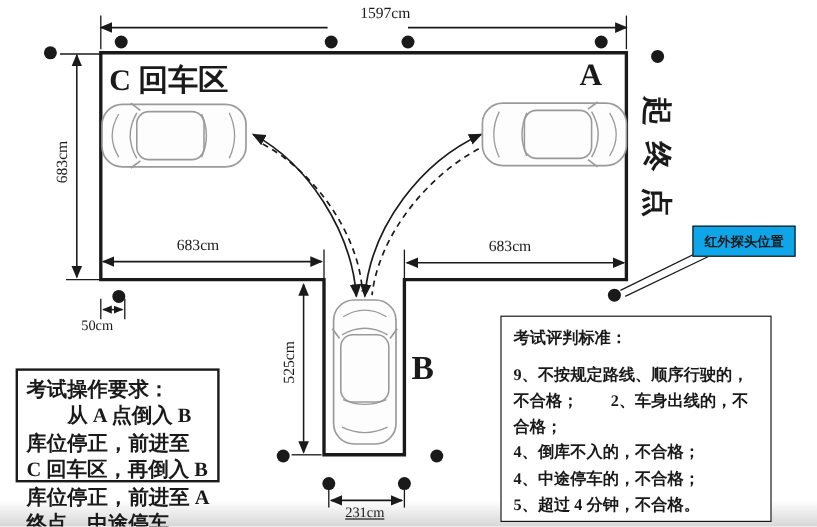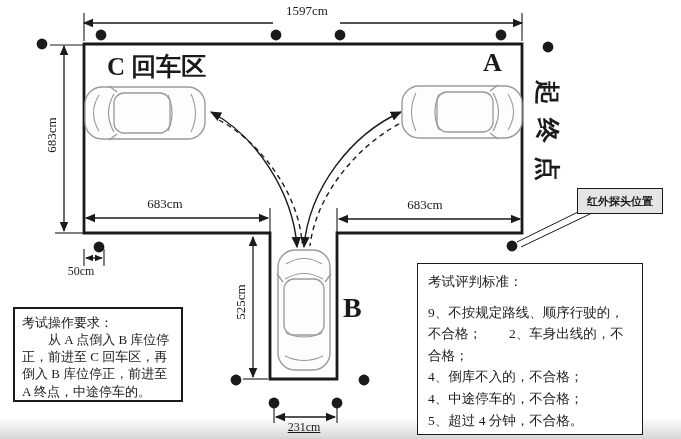--- a/index.html
+++ b/index.html
@@ -23,27 +23,27 @@
   .rotccw{transform:rotate(-90deg);transform-origin:center center;}
   .big{font-weight:bold;}
   .startend{
     position:absolute;left:564px;top:80px;width:122px;height:30px;
     transform:rotate(90deg);transform-origin:0 0;
     font-size:25px;font-weight:600;letter-spacing:13px;white-space:nowrap;
   }
   .irbox{
     position:absolute;left:577px;top:188px;width:84px;height:24px;
     border:1.5px solid var(--line);font-size:11px;font-weight:bold;
-    display:flex;align-items:center;justify-content:center;white-space:nowrap;background:#e5e5e5;
+    display:flex;align-items:center;justify-content:center;white-space:nowrap;background:#0ea5e9;
   }
   .infobox{
     position:absolute;background:#fff;border:2px solid var(--line);
-    font-weight:normal;z-index:3;box-sizing:border-box;
+    font-weight:bold;z-index:3;box-sizing:border-box;
   }
-  .reqbox{left:13px;top:307px;width:170px;height:95px;padding:5px 7px 0 7px;font-size:13px;line-height:1.32;}
+  .reqbox{left:13px;top:307px;width:170px;height:95px;padding:5px 7px 0 7px;font-size:17px;line-height:1.32;}
   .reqbox p{margin:0;text-indent:2em;}
   .critbox{left:417px;top:263px;width:226px;height:172px;padding:7px 10px 0 10px;font-size:13.5px;line-height:1.6;border-width:1.5px;}
   .critbox .t{margin-bottom:9px;}
   .critbox p{margin:0;}
   .botstrip{
     position:absolute;left:0;top:417px;width:681px;height:22px;z-index:0;
     background:linear-gradient(180deg, rgba(255,255,255,0) 0%, #e3e3e3 70%, #d6d6d6 100%);
   }
 </style>
 </head>
@@ -133,29 +133,29 @@
       <circle class="dot" cx="337" cy="403" r="5.4"></circle>
       <circle class="dot" cx="512" cy="246" r="5.4"></circle>
     </g>
 
     <g stroke-width="1">
       <line class="ln" x1="578" y1="212" x2="517" y2="242"></line>
       <line class="ln" x1="590" y1="214" x2="521" y2="247"></line>
     </g>
   </svg>
 
-  <div class="lbl ctr" style="left:272px;top:3px;width:70px;">1597cm</div>
+  <div class="lbl ctr" style="left:272px;top:3px;width:70px;text-align:right;">1597cm</div>
   <div class="lbl ctr rotccw" style="left:29px;top:127px;width:46px;">683cm</div>
   <div class="lbl ctr" style="left:130px;top:196px;width:70px;">683cm</div>
   <div class="lbl ctr" style="left:390px;top:197px;width:70px;">683cm</div>
   <div class="lbl ctr rotccw" style="left:218px;top:294px;width:46px;">525cm</div>
   <div class="lbl ctr" style="left:55px;top:264px;width:52px;font-size:12px;">50cm</div>
   <div class="lbl ctr" style="left:273px;top:420px;width:62px;font-size:12px;text-decoration:underline;">231cm</div>
 
-  <div class="lbl big" style="left:91px;top:50px;font-size:25px;margin-left:16px;">C 回车区</div>
+  <div class="lbl big" style="left:91px;top:50px;font-size:25px;">C 回车区</div>
   <div class="lbl big" style="left:483px;top:48px;font-size:26px;">A</div>
   <div class="lbl big" style="left:343px;top:292px;font-size:28px;">B</div>
   <div class="startend">起终点</div>
 
   <div class="irbox">红外探头位置</div>
 
   <div class="infobox reqbox">
     <div>考试操作要求：</div>
     <p>从 A 点倒入 B 库位停正，前进至 C 回车区，再倒入 B 库位停正，前进至 A 终点，中途停车的。</p>
   </div>

